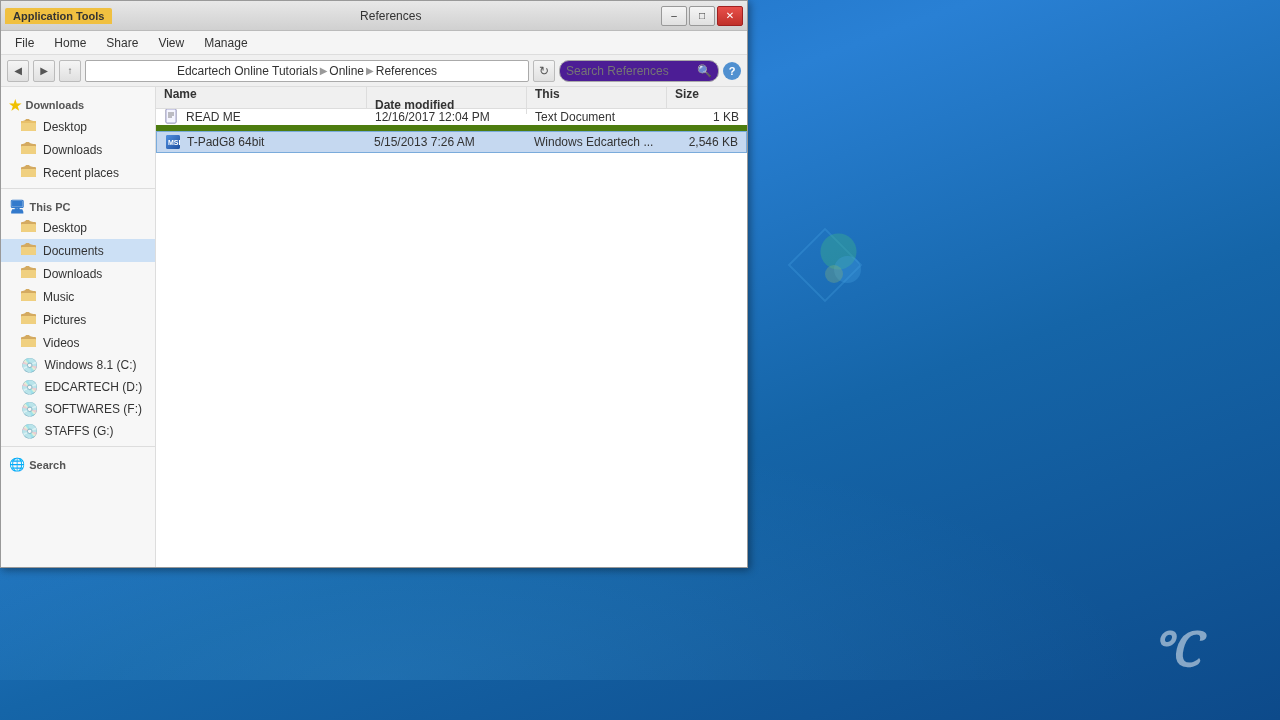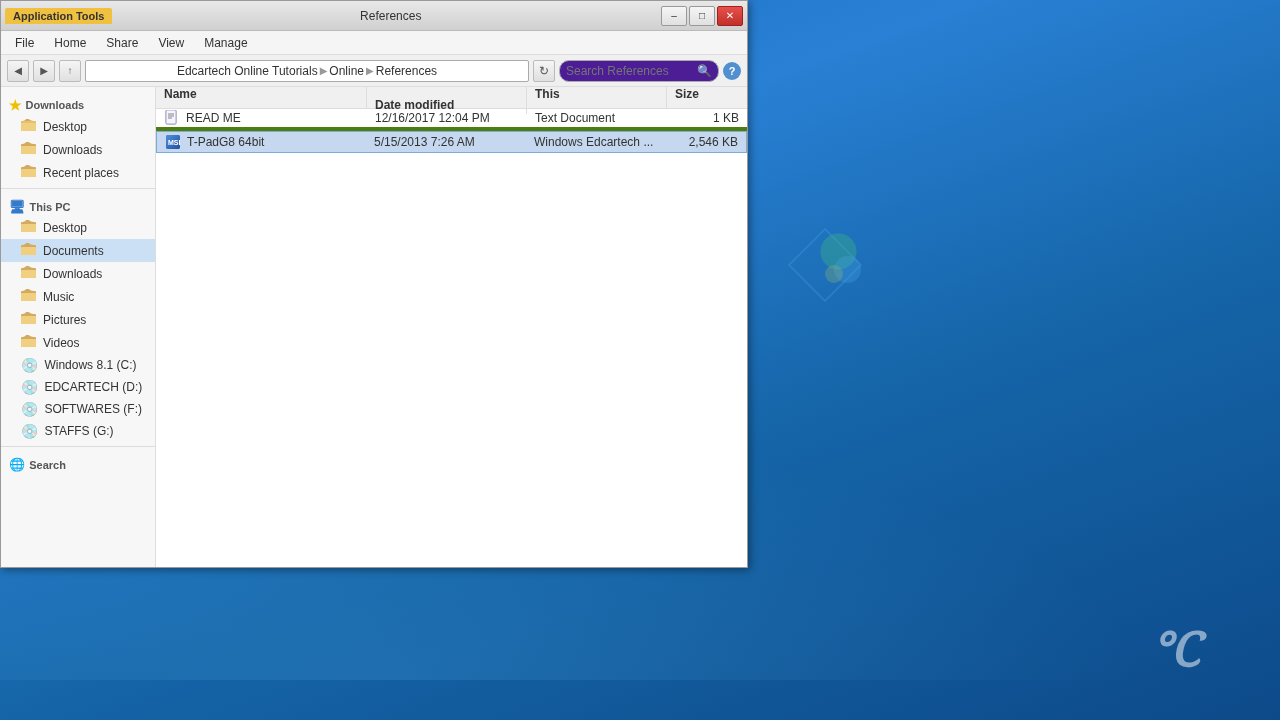--- a/index.html
+++ b/index.html
@@ -264,21 +264,21 @@
     .col-header { height: 22px; display: flex; }
 
     .file-list {
       flex: 1;
       overflow-y: auto;
     }
     .file-row {
       display: flex;
       align-items: center;
       height: 22px;
-      border-bottom: 4px solid #4d7c0f;
+      border-bottom: 6px solid #4d7c0f;
       cursor: pointer;
       font-size: 12px;
       color: #333;
     }
     .file-row.selected { background: #c5d8f0; border: 1px solid #7aabdb; }
     .file-name { flex: 2; padding: 0 8px; display: flex; align-items: center; gap: 6px; overflow: hidden; white-space: nowrap; text-overflow: ellipsis; }
     .file-date { width: 160px; padding: 0 8px; white-space: nowrap; }
     .file-type { width: 140px; padding: 0 8px; white-space: nowrap; overflow: hidden; text-overflow: ellipsis; }
     .file-size { width: 80px; padding: 0 8px; text-align: right; white-space: nowrap; }
 

